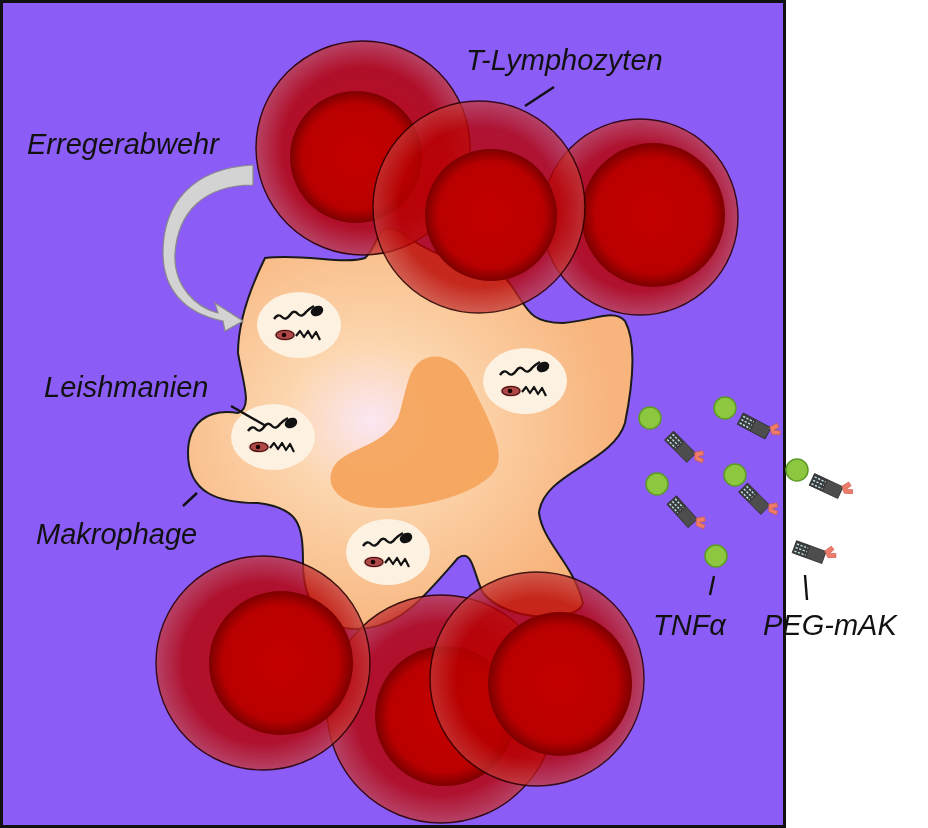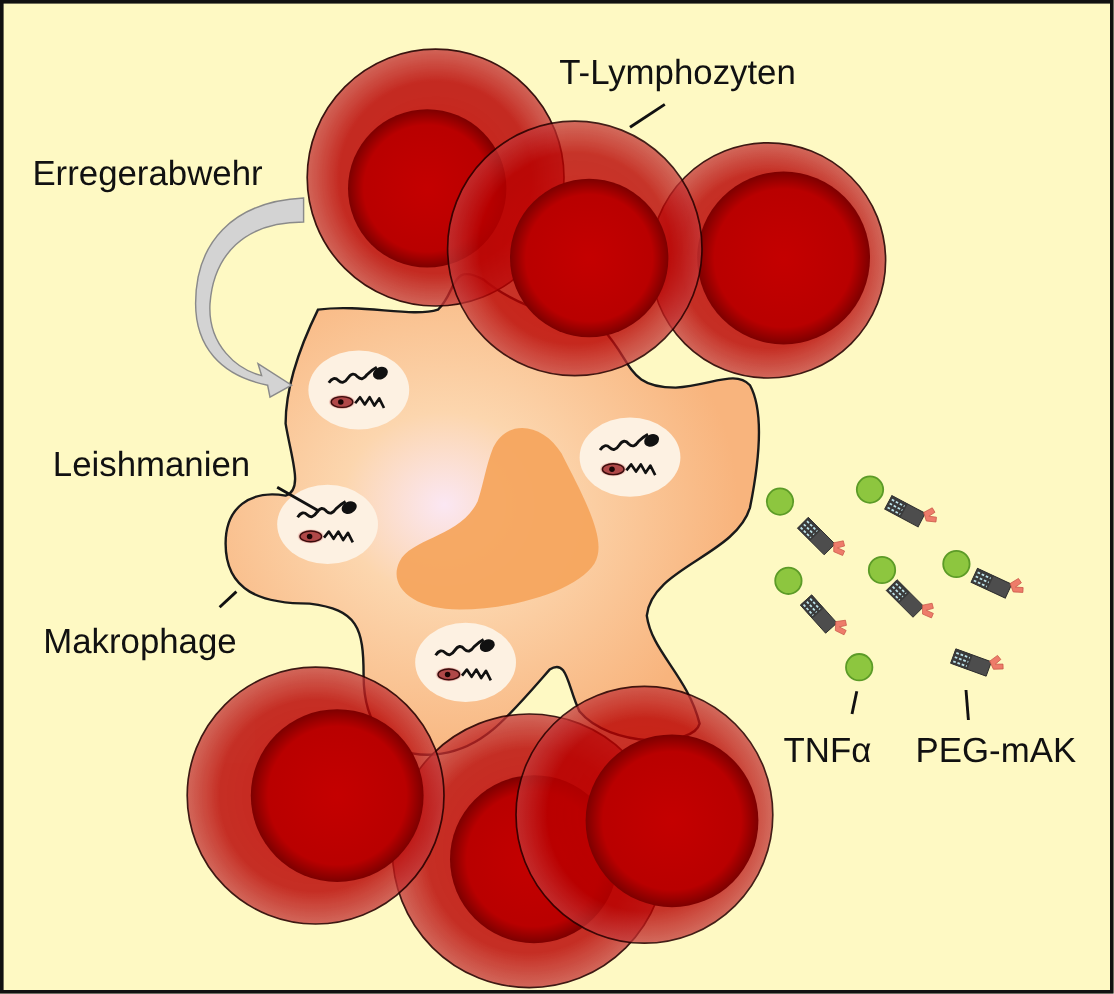--- a/index.html
+++ b/index.html
@@ -1,19 +1,19 @@
 <!DOCTYPE html>
 <html><head>
   <meta charset="utf-8">
   <style>
     html, body { margin: 0; padding: 0; background: #ffffff; }
     body { width: 928px; height: 828px; overflow: hidden; }
     #stage {
-      position: absolute; left: 0; top: 0; width: 928px; height: 828px;
-      box-sizing: border-box; border: 3px solid #111; background: #fef9c3;
+      position: absolute; left: 0; top: 0; width: 786px; height: 828px;
+      box-sizing: border-box; border: 3px solid #111; background: #8b5cf6; font-style: italic;
     }
     svg { position: absolute; left: 0; top: 0; }
     .lbl { font-family: "Liberation Sans", sans-serif; font-size: 29px; fill: #111; }
     .leader { stroke: #111; stroke-width: 2.4; fill: none; }
   </style>
 </head>
 <body>
 
 <div id="stage">
 <svg width="928" height="828" viewBox="0 0 928 828">

